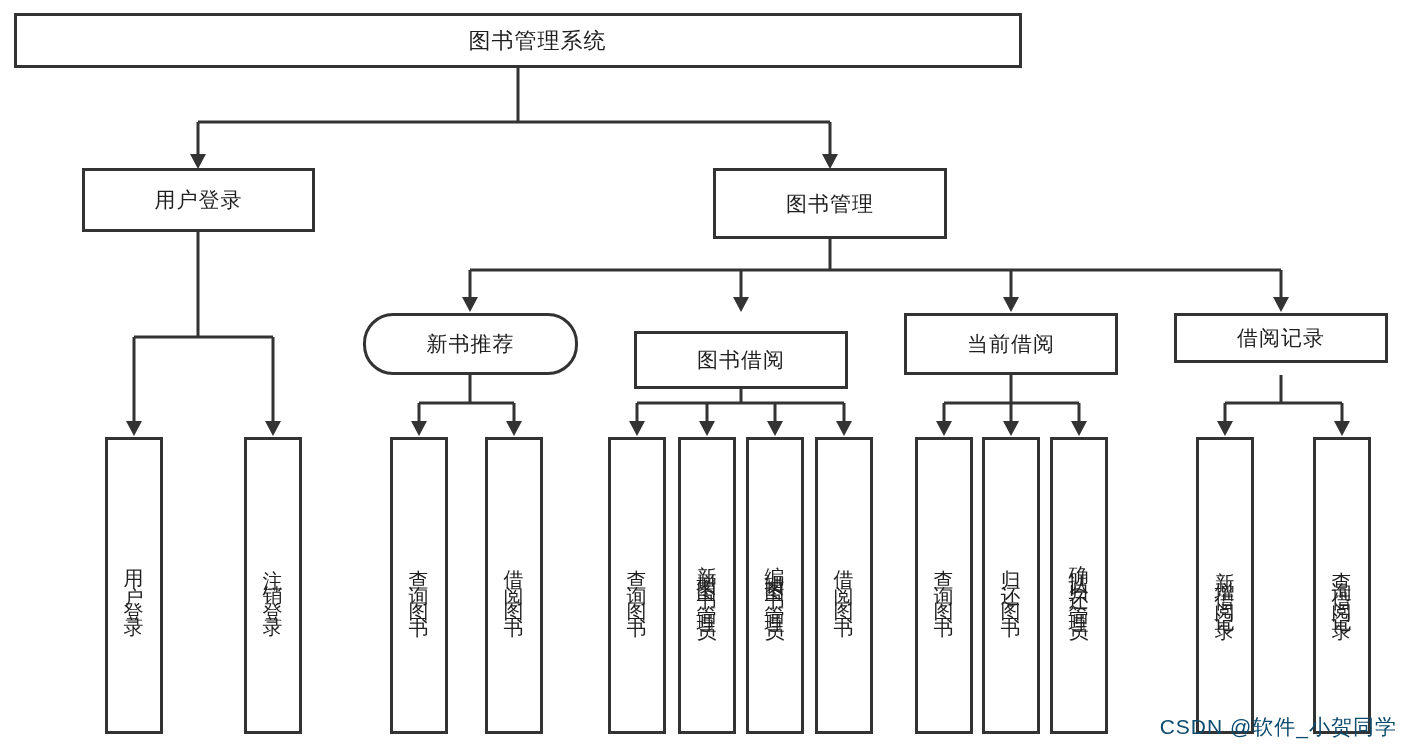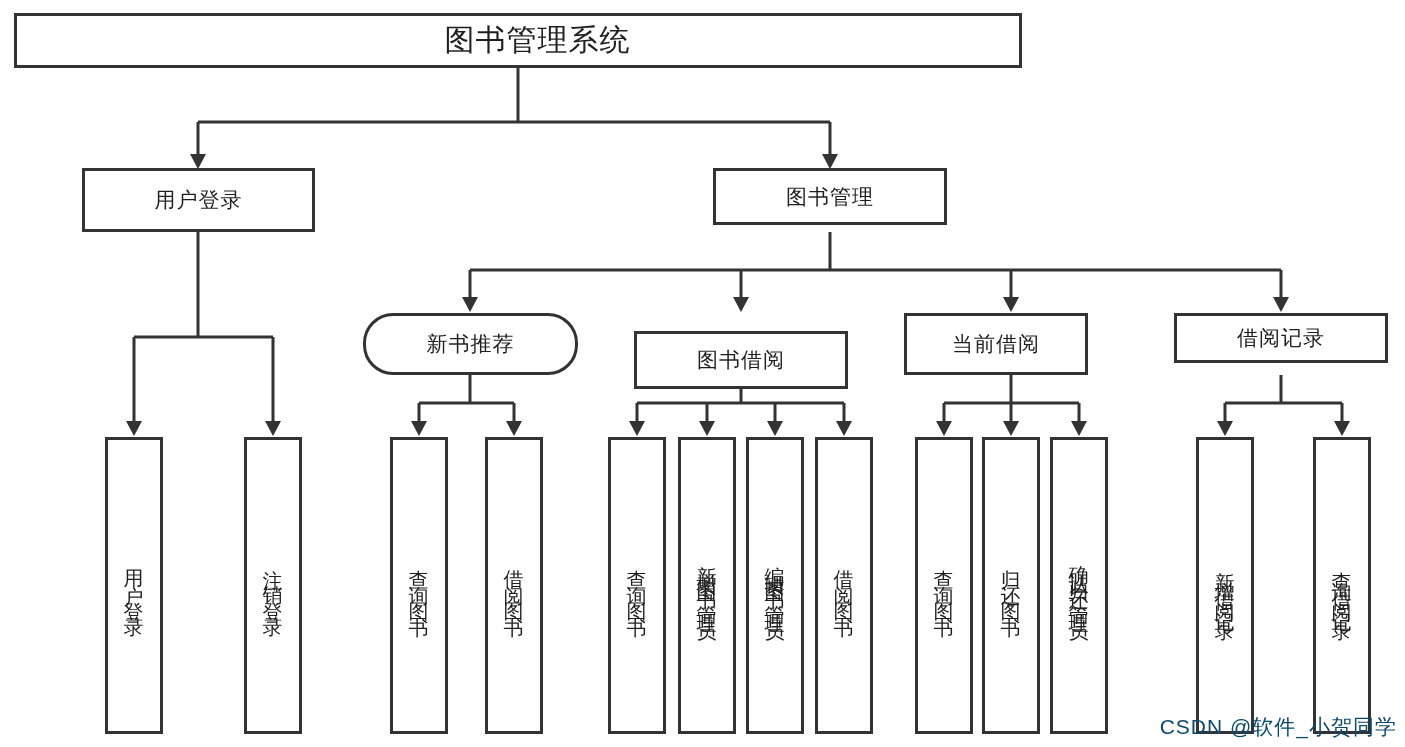--- a/index.html
+++ b/index.html
@@ -13,21 +13,21 @@
   svg.wires{position:absolute;left:0;top:0;pointer-events:none;}
   .node{
     position:absolute;
     box-sizing:border-box;
     border:3px solid #333333;
     background:#ffffff;
     display:flex;align-items:center;justify-content:center;
     color:#1f1f1f;
   }
   .hlabel{font-size:21px;letter-spacing:1px;white-space:nowrap;}
-  .root .hlabel{font-size:30px;margin-left:39px;}
+  .root .hlabel{font-size:22px;margin-left:39px;}
   .vbox{width:58px;height:297px;}
   .vtext{
     writing-mode:vertical-rl;
     text-orientation:mixed;
     font-size:20px;
     line-height:1;
     white-space:nowrap;
   }
   .ls4{letter-spacing:16px;}
   .ls6{letter-spacing:10px;}
@@ -86,31 +86,31 @@
     </g>
   </svg>
 
   <div class="node root" style="left:14px;top:13px;width:1008px;height:55px;">
     <span class="hlabel">图书管理系统</span>
   </div>
 
   <div class="node" style="left:82px;top:168px;width:233px;height:64px;">
     <span class="hlabel">用户登录</span>
   </div>
-  <div class="node" style="left:713px;top:168px;width:234px;height:57px;">
+  <div class="node" style="left:713px;top:168px;width:234px;height:71px;">
     <span class="hlabel">图书管理</span>
   </div>
 
   <div class="node" style="left:363px;top:313px;width:215px;height:62px;border-radius:30px;">
     <span class="hlabel">新书推荐</span>
   </div>
   <div class="node" style="left:634px;top:331px;width:214px;height:58px;">
     <span class="hlabel">图书借阅</span>
   </div>
-  <div class="node" style="left:904px;top:313px;width:184px;height:62px;">
+  <div class="node" style="left:904px;top:313px;width:214px;height:62px;">
     <span class="hlabel">当前借阅</span>
   </div>
   <div class="node" style="left:1174px;top:313px;width:214px;height:50px;">
     <span class="hlabel">借阅记录</span>
   </div>
 
   <div class="node vbox" style="left:105px;top:437px;">
     <span class="vtext ls4">用户登录</span>
   </div>
   <div class="node vbox" style="left:244px;top:437px;">

